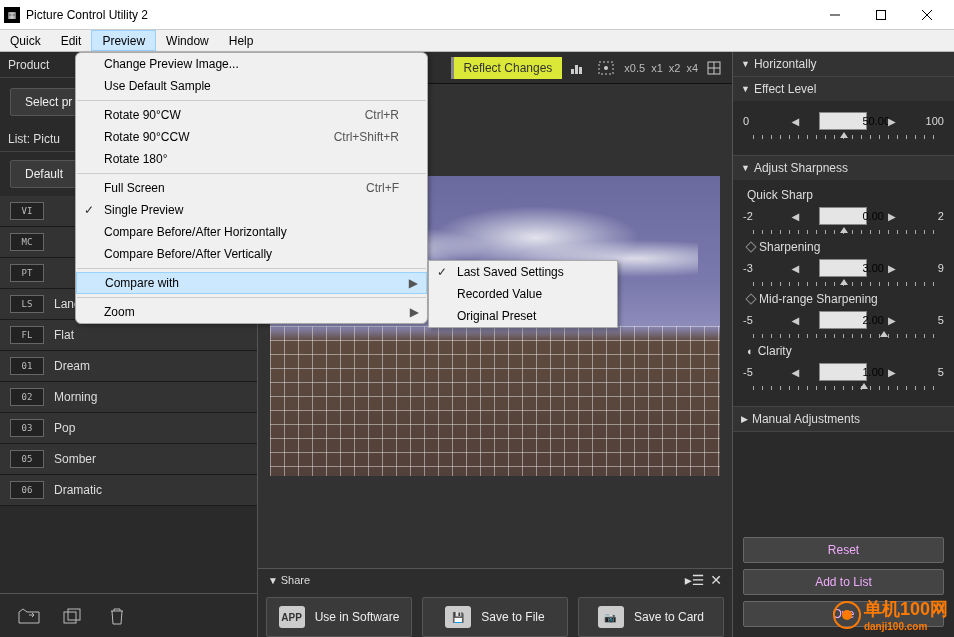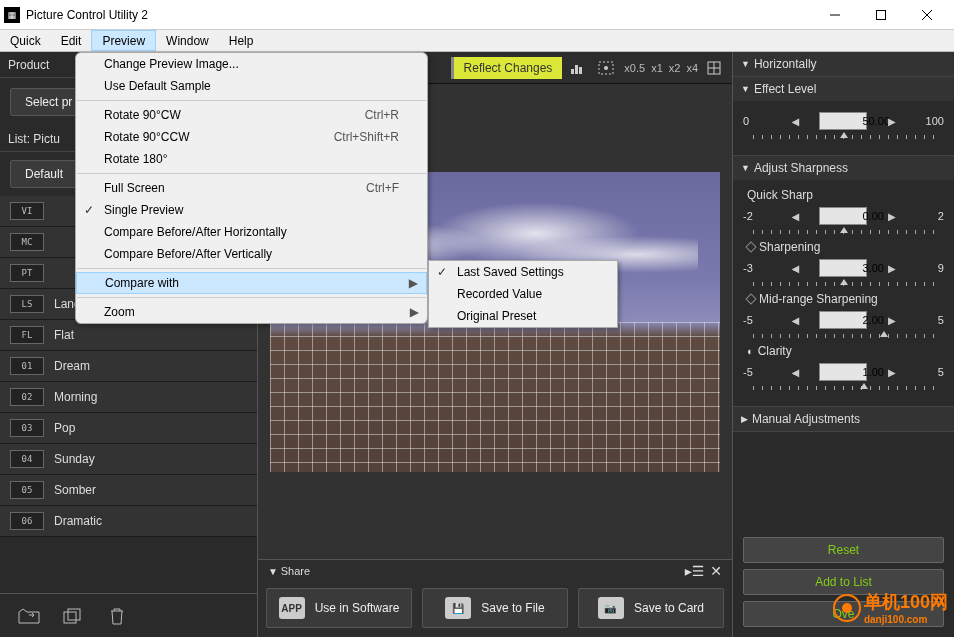--- a/index.html
+++ b/index.html
@@ -43,52 +43,52 @@
 
 .preview { flex: 1; display: flex; align-items: center; justify-content: center; background: #323232; padding:10px;}
 .preview .img { width: 450px; height: 300px; background: linear-gradient(to bottom, #6b6a9f 0%, #7a79ad 35%, #8c8bb9 50%, #5e4a3e 55%, #52403a 100%); position: relative; overflow: hidden; }
 .preview .img::before { content:''; position:absolute; top:10%; left:5%; width:90%; height:35%; background: radial-gradient(ellipse at 20% 40%, rgba(255,255,255,0.85) 0%, transparent 25%), radial-gradient(ellipse at 60% 30%, rgba(255,255,255,0.8) 0%, transparent 30%), radial-gradient(ellipse at 85% 50%, rgba(255,255,255,0.75) 0%, transparent 25%);}
 .preview .img::after { content:''; position:absolute; top:50%; left:0; width:100%; height:50%; background-image: repeating-linear-gradient(to right, rgba(230,230,230,0.5) 0 1px, transparent 1px 14px), repeating-linear-gradient(to bottom, rgba(230,230,230,0.5) 0 1px, transparent 1px 14px);}
 
 
 .sharebar { background: #2d2d2d; border-top: 1px solid #555; }
 .share-hdr { height: 22px; display: flex; align-items: center; padding: 0 10px; font-size: 11px; color: #ddd; justify-content: space-between; }
 .share-hdr .collapse{display:flex;align-items:center;gap:6px;font-size:14px;}
-.share-btns { display: flex; padding: 6px 8px 9px; gap: 10px; }
+.share-btns { display: flex; padding: 6px 8px 0; gap: 10px; }
 .share-btns .sbtn { flex: 1; background: #3a3a3a; border: 1px solid #555; color: #eee; font-size: 12px; height: 40px; display: flex; align-items: center; justify-content: center; gap: 10px; border-radius:2px;}
 .sbtn .sicn{width:26px;height:22px;background:#ccc;border-radius:3px;display:flex;align-items:center;justify-content:center;color:#333;font-size:10px;font-weight:bold;}
 
 
 .right .rsec { border-bottom: 1px solid #444; }
 .right .rhdr { height: 24px; display: flex; align-items: center; padding: 0 8px; font-size: 12px; color: #ddd; background:#333;}
 .right .rhdr .tri { margin-right: 4px; font-size: 9px; }
 .right .rbody { padding: 6px 10px 10px; font-size: 11px; color: #ddd; }
 .sld-row{margin:4px 0 2px;}
 .sld-top { display: flex; align-items: center; justify-content: space-between; font-size: 11px; height:20px;}
 .sld-top .val { background: #e5e5e5; color: #000; border: 1px solid #888; width: 48px; text-align: center; height: 18px; line-height:16px;padding-left:42px;}
 .sld-top .arw{color:#ccc;font-size:10px;padding:0 2px;}
 .sld-top .lbl-l,.sld-top .lbl-r{width:28px;}
 .sld-top .lbl-r{text-align:right;}
 .sld-track { height: 10px; position: relative; margin-top:2px;}
 .sld-track .ticks { position:absolute; left:10px; right:10px; top:2px; height:4px; background-image: repeating-linear-gradient(to right, #aaa 0 1px, transparent 1px 9px);}
 .sld-track .ptr{position:absolute;top:-1px;width:0;height:0;border-left:4px solid transparent;border-right:4px solid transparent;border-bottom:6px solid #ccc;}
 .sub-title{font-size:12px;color:#ddd;margin:2px 0 2px 4px;display:flex;align-items:center;gap:4px;}
 .sub-title .dia{display:inline-block;width:8px;height:8px;transform:rotate(45deg);border:1px solid #888;}
-.rbtn { background: #444; color: #84cc16; border: 1px solid #666; font-size: 12px; width: 100%; height: 26px; margin-top: 6px; border-radius:2px;}
+.rbtn { background: #444; color: #f0abfc; border: 1px solid #666; font-size: 12px; width: 100%; height: 26px; margin-top: 6px; border-radius:2px;}
 
 
 .menu-pop { position: absolute; background: #f0f0f0; border: 1px solid #aaa; box-shadow: 2px 2px 4px rgba(0,0,0,0.3); font-size: 12px; z-index: 100; }
 .menu-pop .mrow { height: 22px; display: flex; align-items: center; padding: 0 30px 0 28px; position: relative; white-space: nowrap; }
 .menu-pop .mrow.hl { background: #cce8ff; border:1px solid #99d1ff;}
 .menu-pop .msep { height: 1px; background: #ccc; margin: 3px 1px; }
 .menu-pop .chk { position: absolute; left: 8px; color:#333;}
 .menu-pop .sc { position: absolute; right: 28px; color: #555; }
 .menu-pop .sub { position: absolute; right: 8px; color: #555; }
 
-.watermark{position:absolute;right:6px;bottom:12px;font-size:18px;color:#ff7a00;font-weight:bold;z-index:200;display:flex;align-items:center;gap:2px;}
+.watermark{position:absolute;right:6px;bottom:5px;font-size:18px;color:#ff7a00;font-weight:bold;z-index:200;display:flex;align-items:center;gap:2px;}
 .watermark .small{font-size:10px;color:#ff7a00;}
 </style>
 </head>
 <body>
 
 <div class="titlebar">
   <div class="app-icon">▦</div>
   <div class="title">Picture Control Utility 2</div>
   <div class="wbtn">
       <svg viewBox="0 0 12 12">
@@ -148,24 +148,20 @@
           <div class="thumb">01</div>
           <span>Dream</span>
         </div>
         <div class="li">
           <div class="thumb">02</div>
           <span>Morning</span>
         </div>
         <div class="li">
           <div class="thumb">03</div>
           <span>Pop</span>
-        </div>
-        <div class="li">
-          <div class="thumb">04</div>
-          <span>Sunday</span>
         </div>
         <div class="li">
           <div class="thumb">05</div>
           <span>Somber</span>
         </div>
         <div class="li">
           <div class="thumb">06</div>
           <span>Dramatic</span>
         </div>
       </div>

